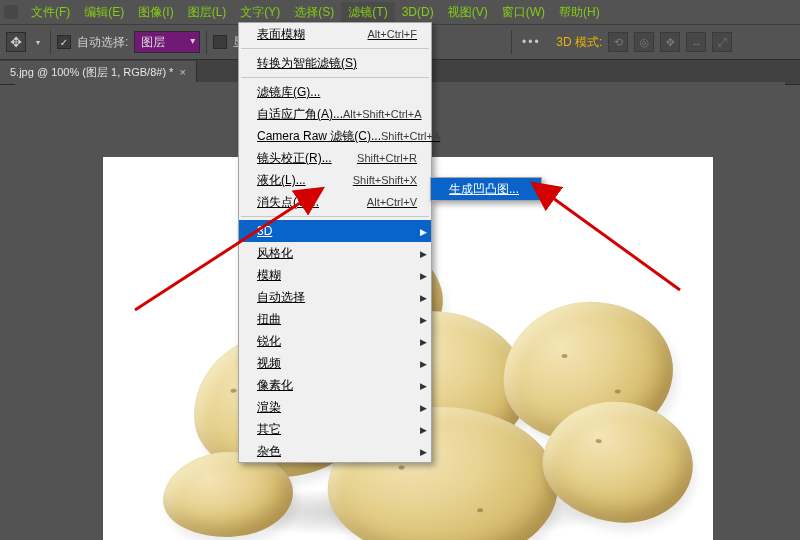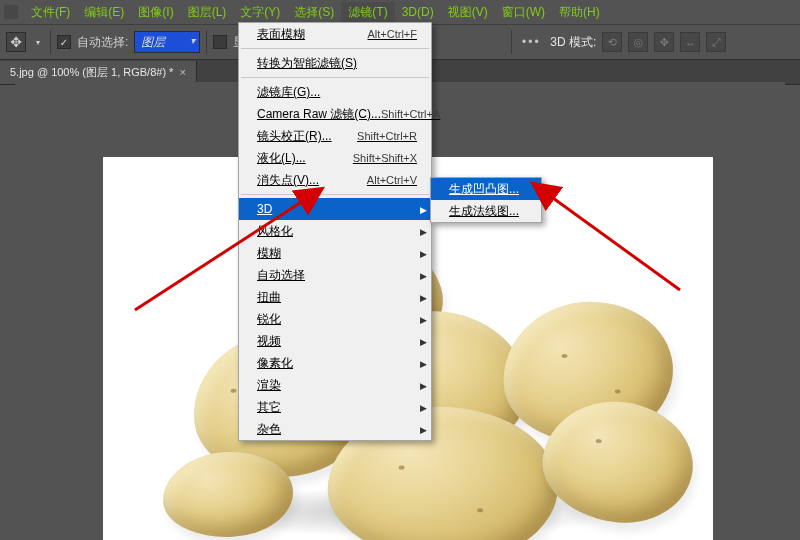--- a/index.html
+++ b/index.html
@@ -73,30 +73,29 @@
     height: 12px;
     border: 1px solid #2a2a2a;
     background: #3b3b3b;
     display: inline-flex;
     align-items: center;
     justify-content: center;
     font-size: 10px;
     color: #ddd;
   }
   .dropdown {
-    background: #1d4ed8;
+    background: #701a75;
     border: 1px solid #2b2b2b;
     padding: 2px 16px 2px 6px;
     color: #ddd;
     position: relative;
     min-width: 42px;
     height: 16px;
     line-height: 16px;
     font-size: 12px;
-    font-style: italic;
   }
   .dropdown::after {
     content: "▾";
     position: absolute;
     right: 4px;
     top: 1px;
     font-size: 10px;
     color: #ccc;
   }
   .opt-label { color: #d0d0d0; }
@@ -122,23 +121,23 @@
     color: #9a9a9a;
   }
   .dim-icon { color: #7a7a7a; }
   .dotdot {
     width: 26px;
     text-align: center;
     letter-spacing: 2px;
     color: #c5c5c5;
   }
   .mode3d {
-    color: #e5e5e5;
+    color: #eab308;
     font-size: 12px;
-    margin-left: 0;
+    margin-left: 6px;
   }
 
   
   .tabbar {
     height: 24px;
     background: #414141;
     display: flex;
     align-items: center;
     border-bottom: 1px solid #2b2b2b;
   }
@@ -349,20 +348,24 @@
   </div>
   <div class="dm-sep"></div>
   <div class="dm-row">
     <span>转换为智能滤镜(S)</span>
   </div>
   <div class="dm-sep"></div>
   <div class="dm-row">
     <span>滤镜库(G)...</span>
   </div>
   <div class="dm-row">
+    <span>自适应广角(A)...</span>
+    <span class="kbd">Alt+Shift+Ctrl+A</span>
+  </div>
+  <div class="dm-row">
     <span>Camera Raw 滤镜(C)...</span>
     <span class="kbd">Shift+Ctrl+A</span>
   </div>
   <div class="dm-row">
     <span>镜头校正(R)...</span>
     <span class="kbd">Shift+Ctrl+R</span>
   </div>
   <div class="dm-row">
     <span>液化(L)...</span>
     <span class="kbd">Shift+Shift+X</span>
@@ -403,23 +406,20 @@
     <span>其它</span>
   </div>
   <div class="dm-row has-sub">
     <span>杂色</span>
   </div>
 </div>
 
 <div class="dropdown-menu dm-sub">
   <div class="dm-row highlight">
     <span>生成凹凸图...</span>
-  </div>
-  <div class="dm-row">
-    <span>生成法线图...</span>
   </div>
 </div>
 
 <svg class="annot">
   <defs>
     <marker id="ahead" markerWidth="10" markerHeight="10" refX="8" refY="5" orient="auto">
       <path d="M0,0 L10,5 L0,10 Z" fill="#d40000"></path>
     </marker>
   </defs>
   <line x1="135" y1="310" x2="320" y2="190" stroke="#d40000" stroke-width="3" marker-end="url(#ahead)"></line>

